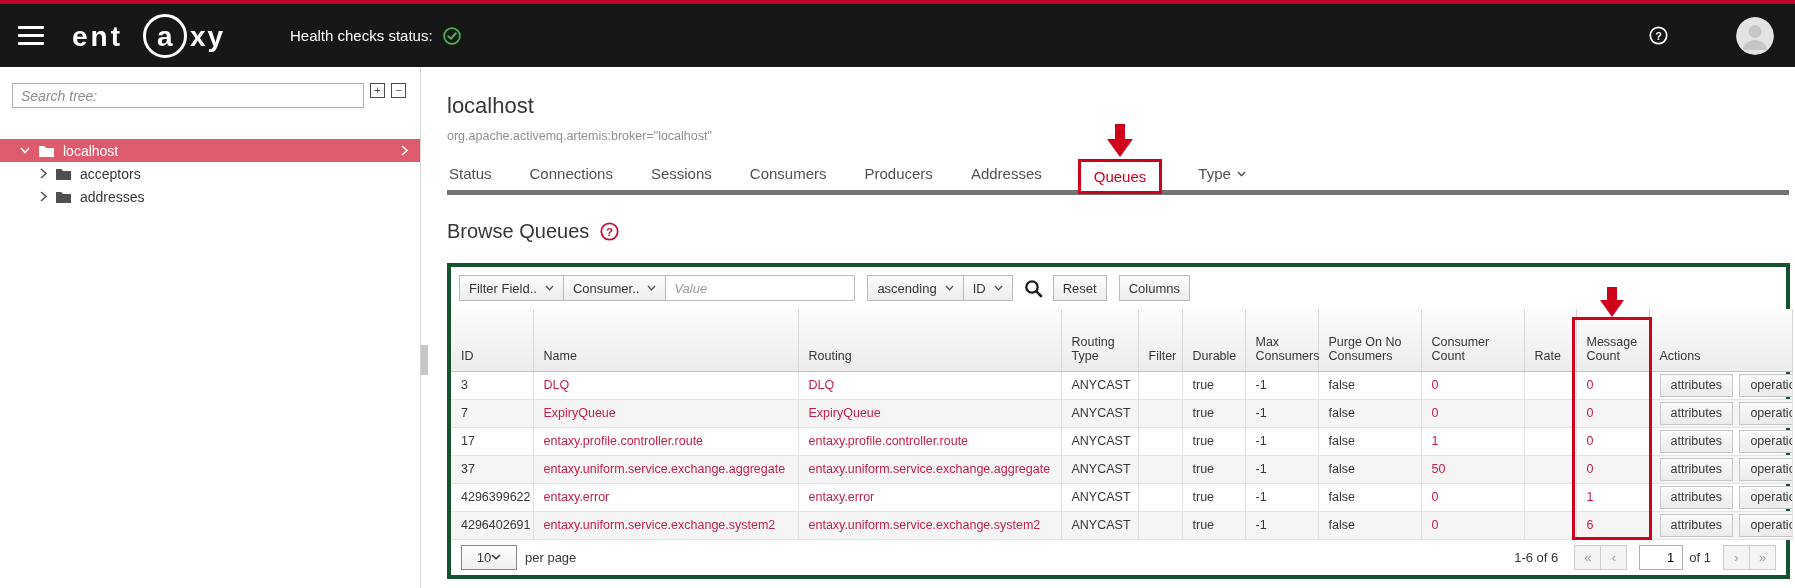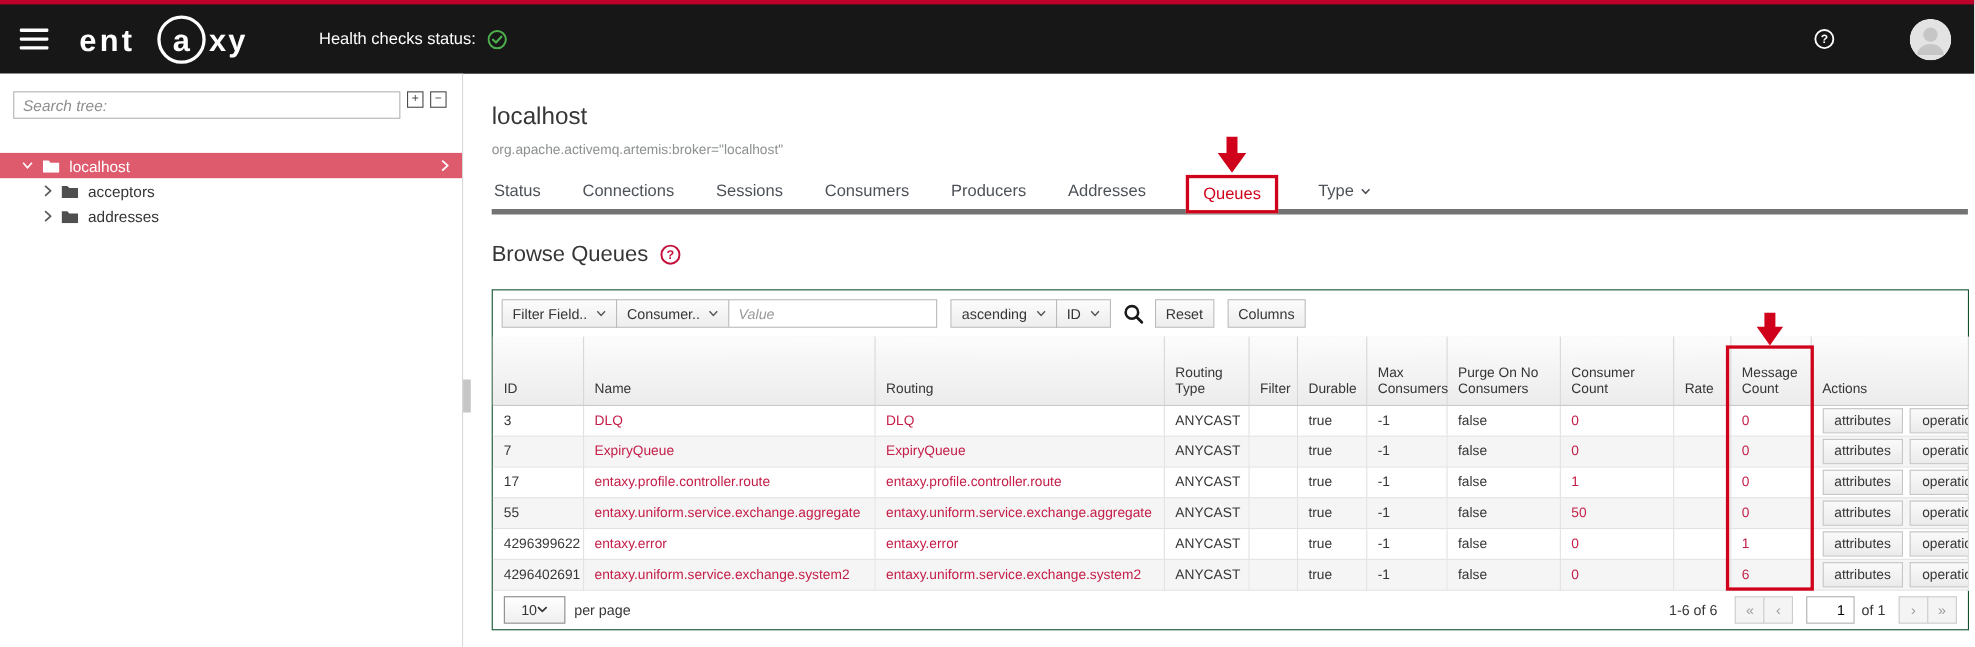--- a/index.html
+++ b/index.html
@@ -44,21 +44,21 @@
   .subtitle{margin-top:10px;font-size:12.5px;color:#8d9091;}
   .tabs{margin-top:14px;display:flex;align-items:center;gap:34px;height:38px;border-bottom:5px solid #737373;
         font-size:15px;color:#4d5258;}
   .tab{cursor:pointer;padding:0 2px;}
   .tab-queues{position:relative;top:3px;border:3px solid var(--annot-red);color:var(--annot-red);
         padding:6px 13px;cursor:pointer;background:#fff;}
   .tab-more{display:flex;align-items:center;gap:6px;cursor:pointer;}
   .annot-arrow{position:absolute;left:50%;transform:translateX(-50%);pointer-events:none;}
   .section-head{margin-top:25px;display:flex;align-items:center;gap:11px;font-size:20px;color:#363636;}
 
-  .panel{margin-top:20px;width:1343px;border:1px solid #14532d;background:#fff;}
+  .panel{margin-top:20px;width:1343px;border:4px solid #14532d;background:#fff;}
   .toolbar{display:flex;align-items:center;padding:8px;}
   .tbtn{height:26px;display:inline-flex;align-items:center;gap:8px;padding:0 9px;font-size:13px;color:#363636;
         border:1px solid #bbb;background:linear-gradient(#fcfcfc,#ededed);cursor:pointer;white-space:nowrap;}
   .tgroup{display:flex;}
   .tgroup .tbtn+.tbtn{margin-left:-1px;}
   .val-input{width:190px;height:26px;border:1px solid #bbb;margin-left:-1px;padding:0 8px;font-size:13px;
         font-family:"Liberation Sans",sans-serif;}
   .val-input::placeholder{font-style:italic;color:#999;}
   .search-ic{margin-left:11px;cursor:pointer;display:flex;}
   .ml10{margin-left:10px;} .ml12{margin-left:12px;}
@@ -338,21 +338,21 @@
     <td class="num-red">1</td>
     <td></td>
     <td class="num-red">0</td>
     <td>
       <button class="mini-btn">attributes</button>
       <button class="mini-btn">operations</button>
     </td>
   </tr>
 
   <tr>
-    <td>55</td>
+    <td>37</td>
     <td class="link">entaxy.uniform.service.exchange.aggregate</td>
     <td class="link">entaxy.uniform.service.exchange.aggregate</td>
     <td>ANYCAST</td>
     <td></td>
     <td>true</td>
     <td>-1</td>
     <td>false</td>
     <td class="num-red">50</td>
     <td></td>
     <td class="num-red">0</td>

